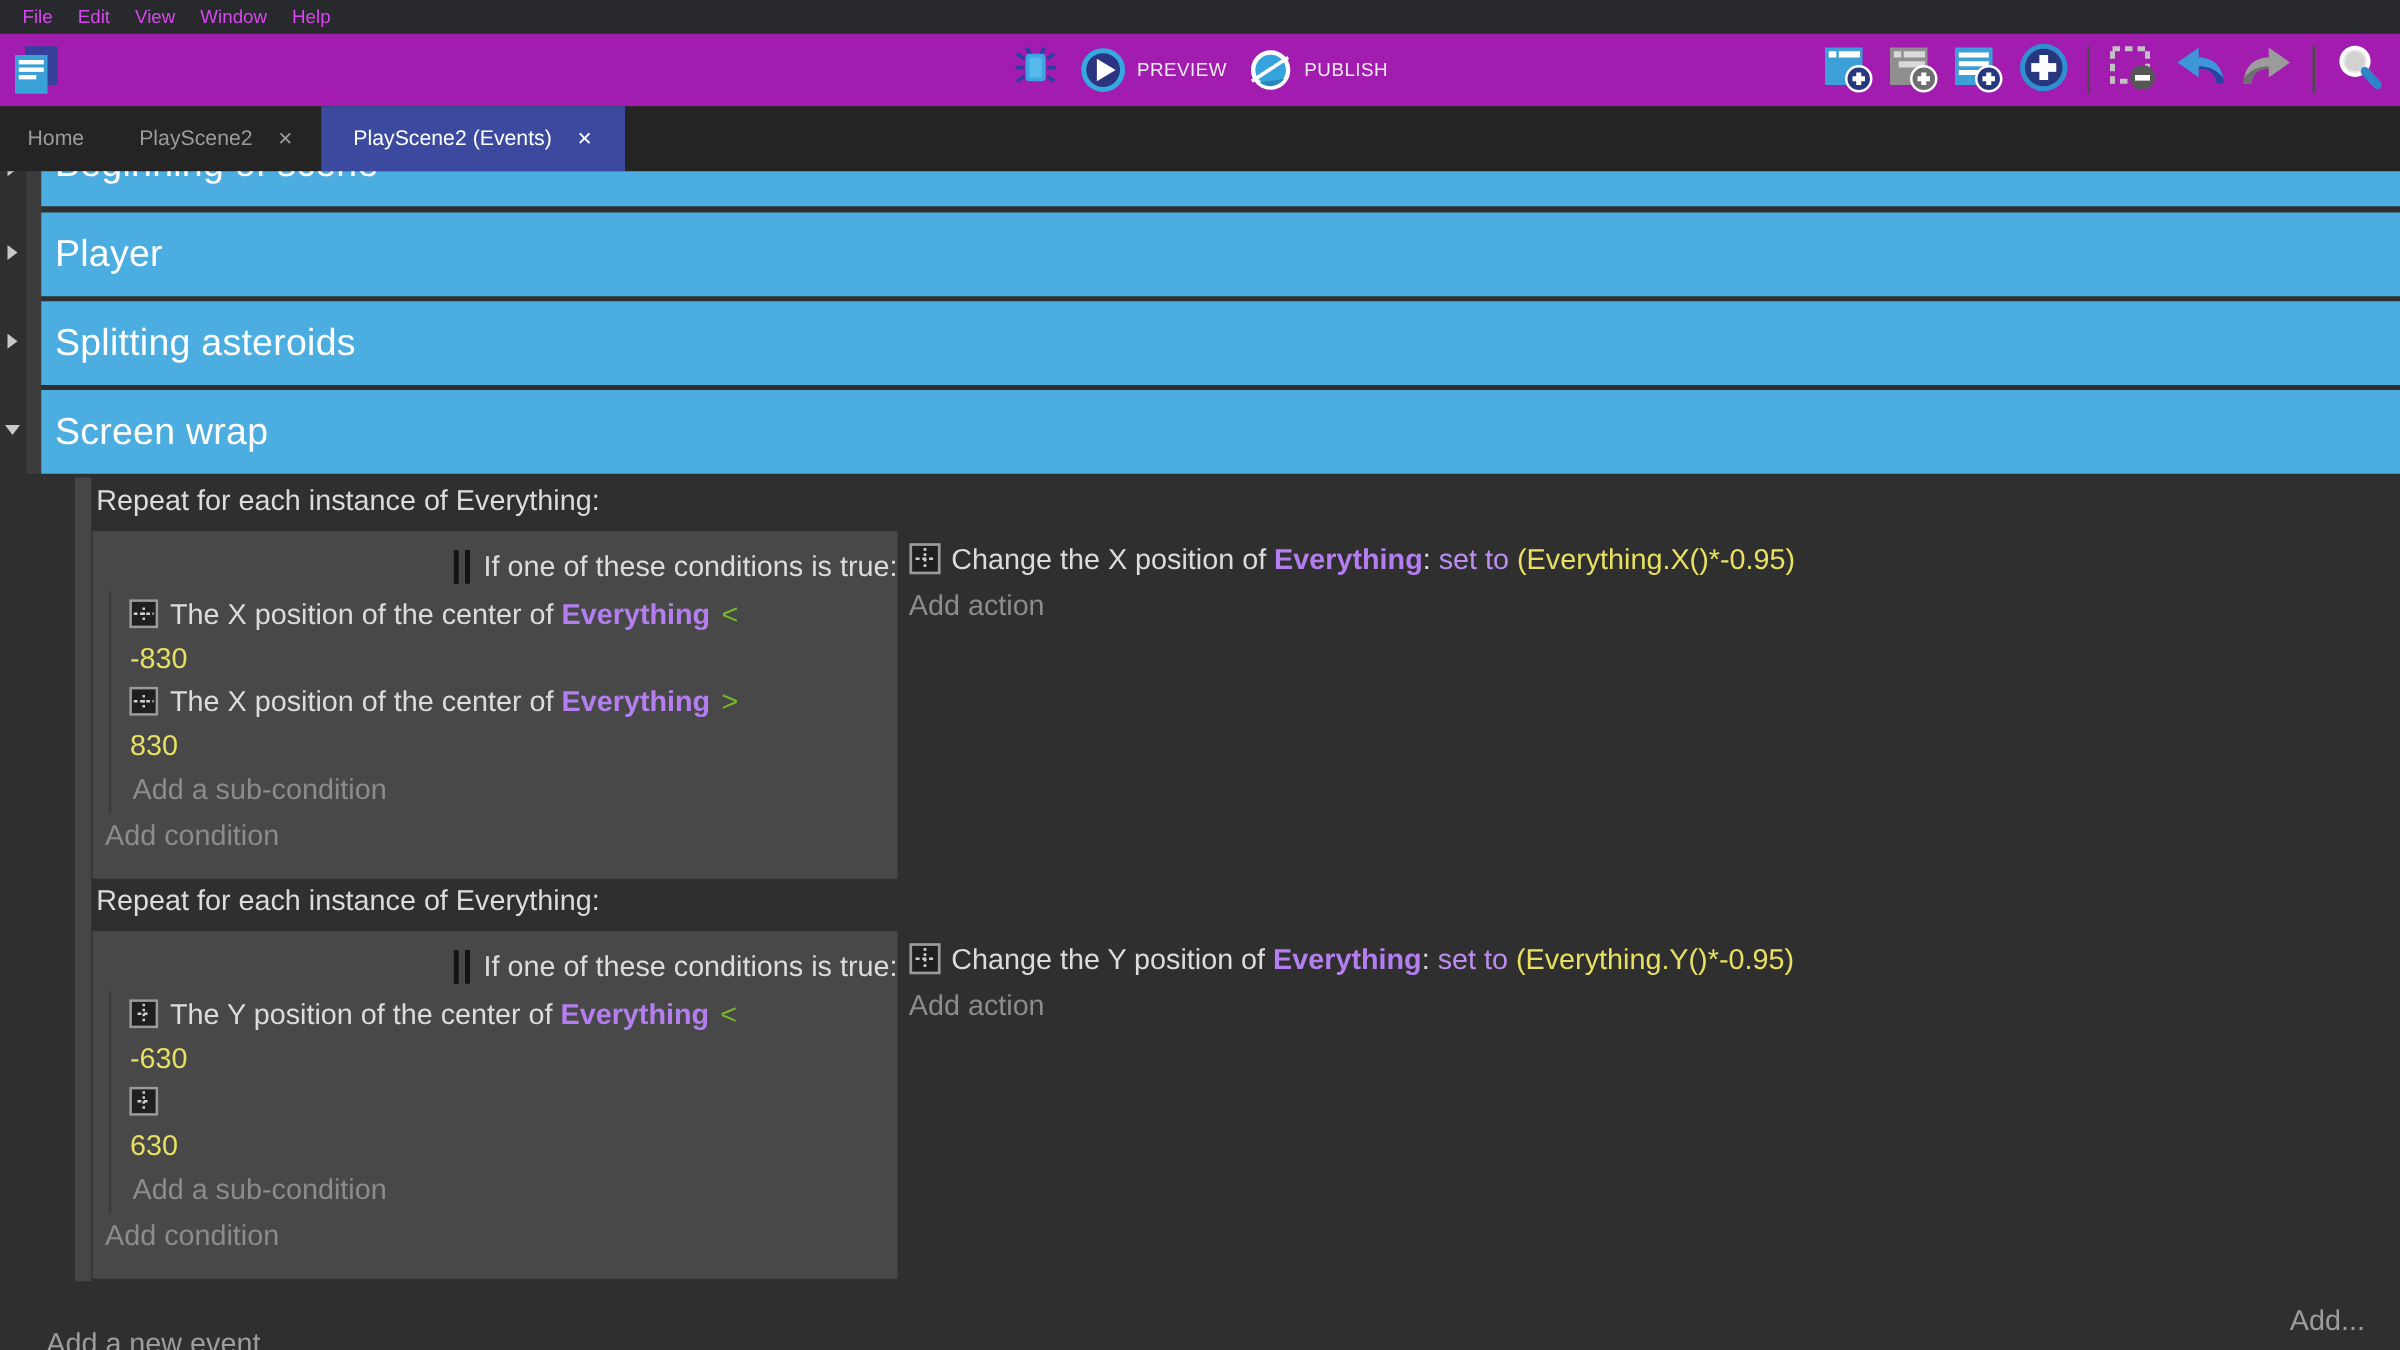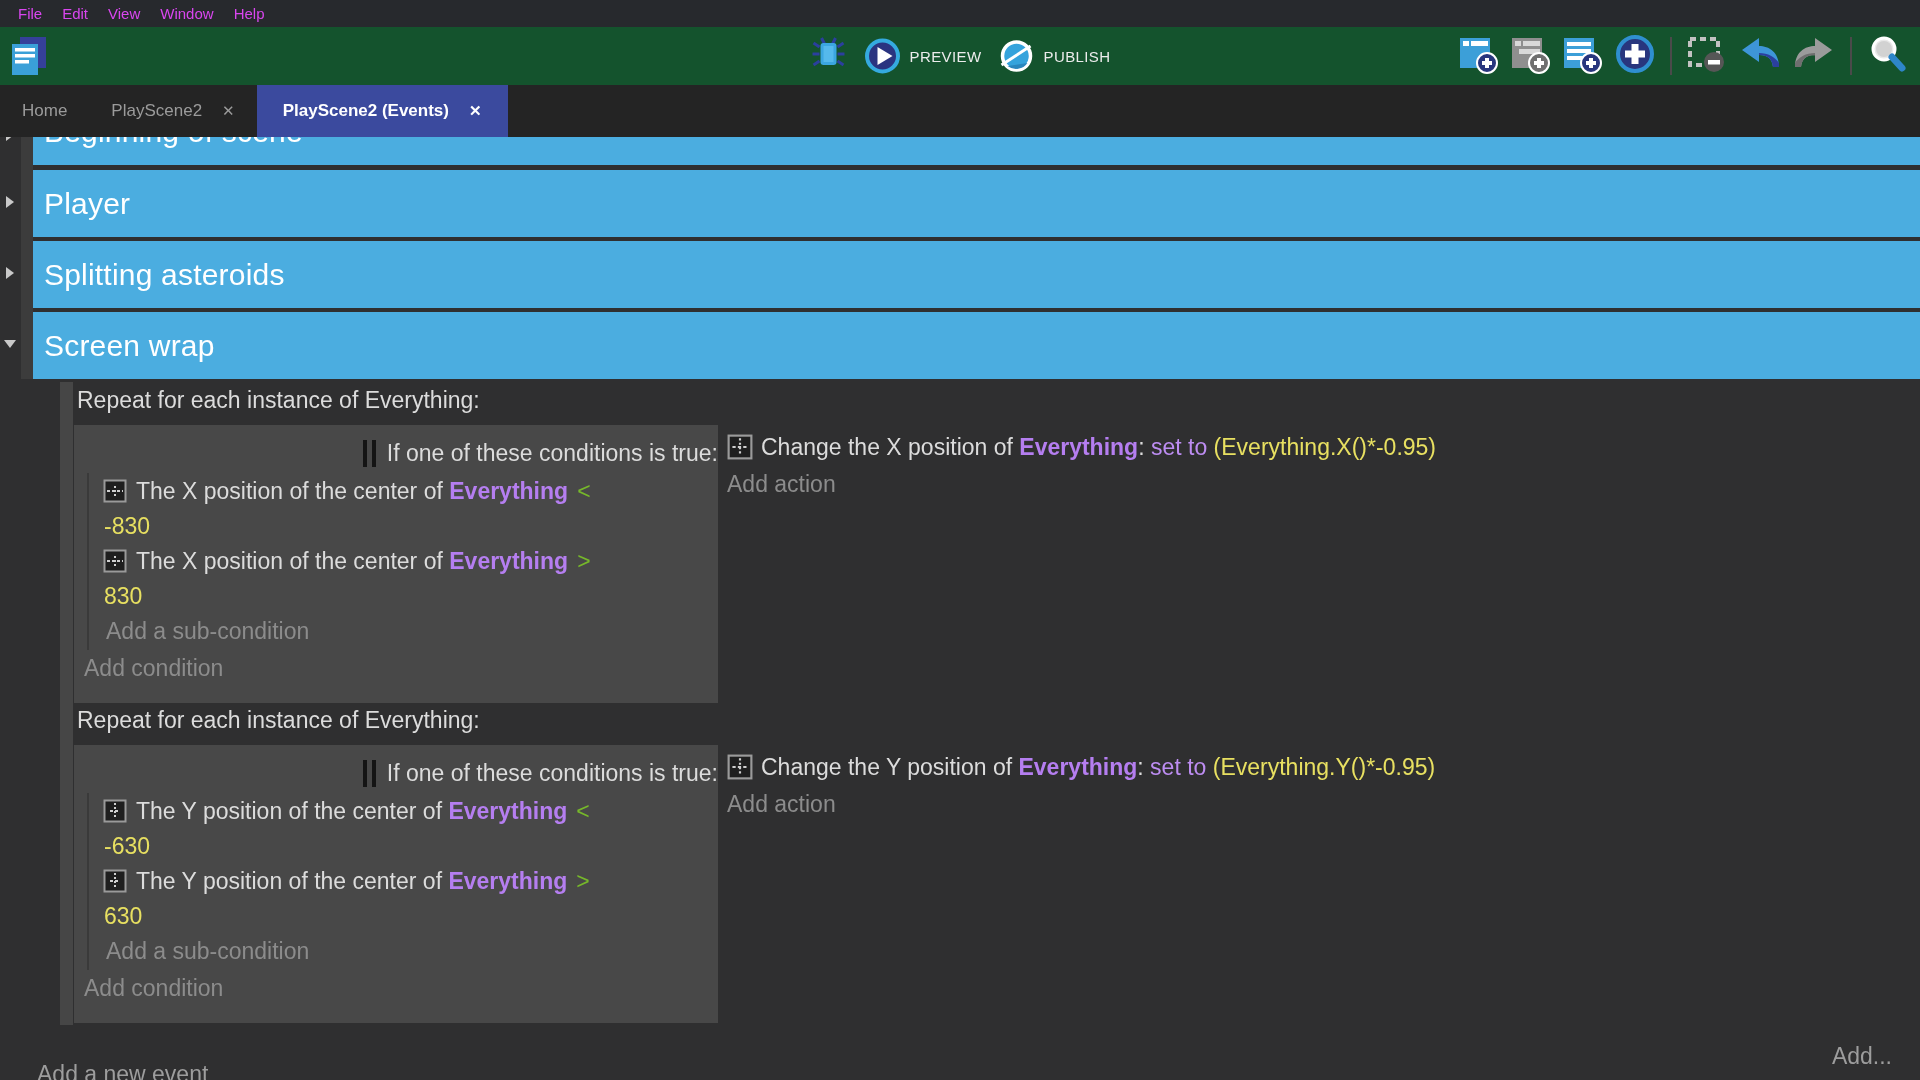--- a/index.html
+++ b/index.html
@@ -9,39 +9,39 @@
     background:#2f2f30; font-family:"Liberation Sans", sans-serif;
     -webkit-font-smoothing:antialiased; cursor:default;
   }
   
   .menubar {
     position:absolute; left:0; top:0; width:100%; height:27px;
     background:#27292d; display:flex; align-items:center; padding-left:8px;
   }
   .menu-item { color:#d946ef; font-size:15px; padding:0 10px; line-height:27px; }
   
-  .toolbar { position:absolute; left:0; top:27px; width:100%; height:58px; background:#14532d; }
+  .toolbar { position:absolute; left:0; top:27px; width:100%; height:58px; background:#a21caf; }
   .tb-left { position:absolute; left:8px; top:8px; }
   .tb-center {
     position:absolute; left:50%; top:0; height:58px; transform:translateX(-50%);
     display:flex; align-items:center; gap:16px;
   }
   .tb-right { position:absolute; right:12px; top:0; height:58px; display:flex; align-items:center; gap:10px; }
   .tb-btn { display:flex; align-items:center; gap:8px; }
   .tb-label { color:#ececec; font-size:15px; letter-spacing:.4px; }
   .tb-sep { width:2px; height:38px; background:#4a4a4a; margin:0 4px; }
   .icon-box { display:flex; align-items:center; justify-content:center; }
   
   .tabbar { position:absolute; left:0; top:85px; width:100%; height:52px; background:#242424; display:flex; }
   .tab {
     display:flex; align-items:center; height:52px; padding:0 22px;
     color:#9b9b9b; font-size:17px; white-space:nowrap;
   }
   .tab .close { margin-left:20px; font-size:15px; color:#9b9b9b; }
-  .tab.active { background:#3b4a9e; color:#ffffff; padding:0 26px;font-weight:bold; }
+  .tab.active { background:#3b4a9e; color:#ffffff; padding:0 26px; }
   .tab.active .close { color:#ffffff; }
   
   .sheet { position:absolute; left:0; top:137px; width:1920px; height:943px; background:#2f2f30; overflow:hidden; }
   .groups-gutter { position:absolute; left:21px; top:0; width:12px; height:242px; background:#3c3c3c; }
   .events-gutter { position:absolute; left:60px; top:245px; width:13px; height:643px; background:#464646; }
   .group-bar {
     position:absolute; left:33px; right:0; height:67px; background:#4bade0;
     display:flex; align-items:center; padding-left:11px;
     color:#ffffff; font-size:30px; font-weight:400; letter-spacing:.2px;
   }
@@ -336,23 +336,20 @@
           </div>
           <div class="cond-value">-630</div>
         </div>
         <div>
           <div class="cond-line1">
             <svg width="24" height="24" viewBox="0 0 24 24">
               <rect x="1.5" y="1.5" width="21" height="21" fill="#1f1f1f" stroke="#9a9a9a" stroke-width="2"></rect>
               <line x1="12" y1="4" x2="12" y2="20" stroke="#cfcfcf" stroke-width="2" stroke-dasharray="2,2"></line>
               <line x1="7" y1="12" x2="17" y2="12" stroke="#cfcfcf" stroke-width="2" stroke-dasharray="3,2"></line>
             </svg>
-            <span class="row-text">
-              <span class="white">The Y position of the center of </span><span class="obj">Everything</span><span class="op">&gt;</span>
-            </span>
           </div>
           <div class="cond-value">630</div>
         </div>
         <div class="add-sub-row add-link">Add a sub-condition</div>
       </div>
       <div class="add-cond-row add-link">Add condition</div>
     </div>
 
     <div class="action-block" style="top:612px;">
       <div class="action-line">

